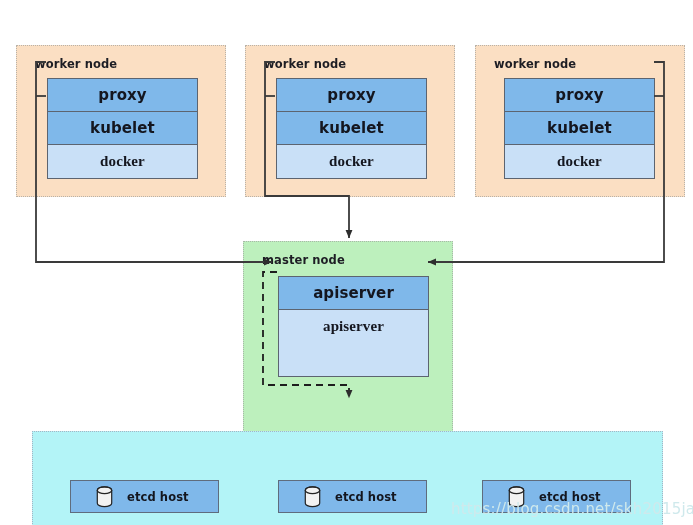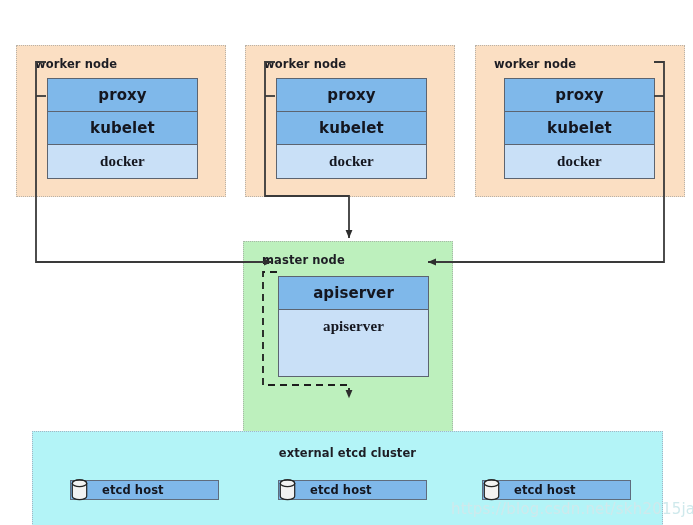--- a/index.html
+++ b/index.html
@@ -52,24 +52,24 @@
   }
   .row-dark{background:#7fb8ea;border-bottom:1px solid #5c6470;}
   .row-mid{background:#b9d5f2;border-bottom:1px solid #5c6470;}
   .row-light{background:#c9e0f7;font-family:Liberation Serif, serif;}
   .row-last{border-bottom:none;}
   .etcd-host{
     position:absolute;
     box-sizing:border-box;
     border:1px solid #5f6c7d;
     background:#7fb8ea;
-    height:20px;
+    height:33px;
     display:flex;
     align-items:center;
-    padding-left:0;
+    padding-left:25px;
     gap:14px;
   }
   .etcd-host-label{
     font-size:11.5px;font-weight:bold;color:#14161f;letter-spacing:0.1px;
   }
   .db-icon{display:block;}
   #links{position:absolute;left:0;top:0;width:693px;height:525px;pointer-events:none;}
   .watermark{
     position:absolute;
     left:451px;top:500px;
@@ -114,21 +114,20 @@
 
   <div class="node-group master-node" style="left:243px;top:212px;width:210px;height:199px;padding-left:37px;">
     <div class="group-title master-title">master node</div>
     <div class="stack" style="left:34px;top:34px;width:151px;height:101px;">
       <div class="stack-row row-dark">apiserver</div>
       <div class="stack-row row-light row-last">apiserver</div>
     </div>
   </div>
 
   <div class="node-group etcd-cluster" style="left:32px;top:402px;width:631px;height:101px;">
-    <div class="group-title etcd-title">external etcd cluster</div>
 
     <div class="etcd-host" style="left:37px;top:48px;width:149px;">
       <svg class="db-icon" width="17" height="22" viewBox="0 0 17 22">
         <ellipse cx="8.5" cy="4.2" rx="7.2" ry="3.4" fill="#f2f2f2" stroke="#232323" stroke-width="1.2"></ellipse>
         <path d="M1.3 4.2 V17.2 A7.2 3.4 0 0 0 15.7 17.2 V4.2" fill="#f2f2f2" stroke="#232323" stroke-width="1.2"></path>
         <ellipse cx="8.5" cy="4.2" rx="7.2" ry="3.4" fill="none" stroke="#232323" stroke-width="1.2"></ellipse>
       </svg>
       <span class="etcd-host-label">etcd host</span>
     </div>
 

